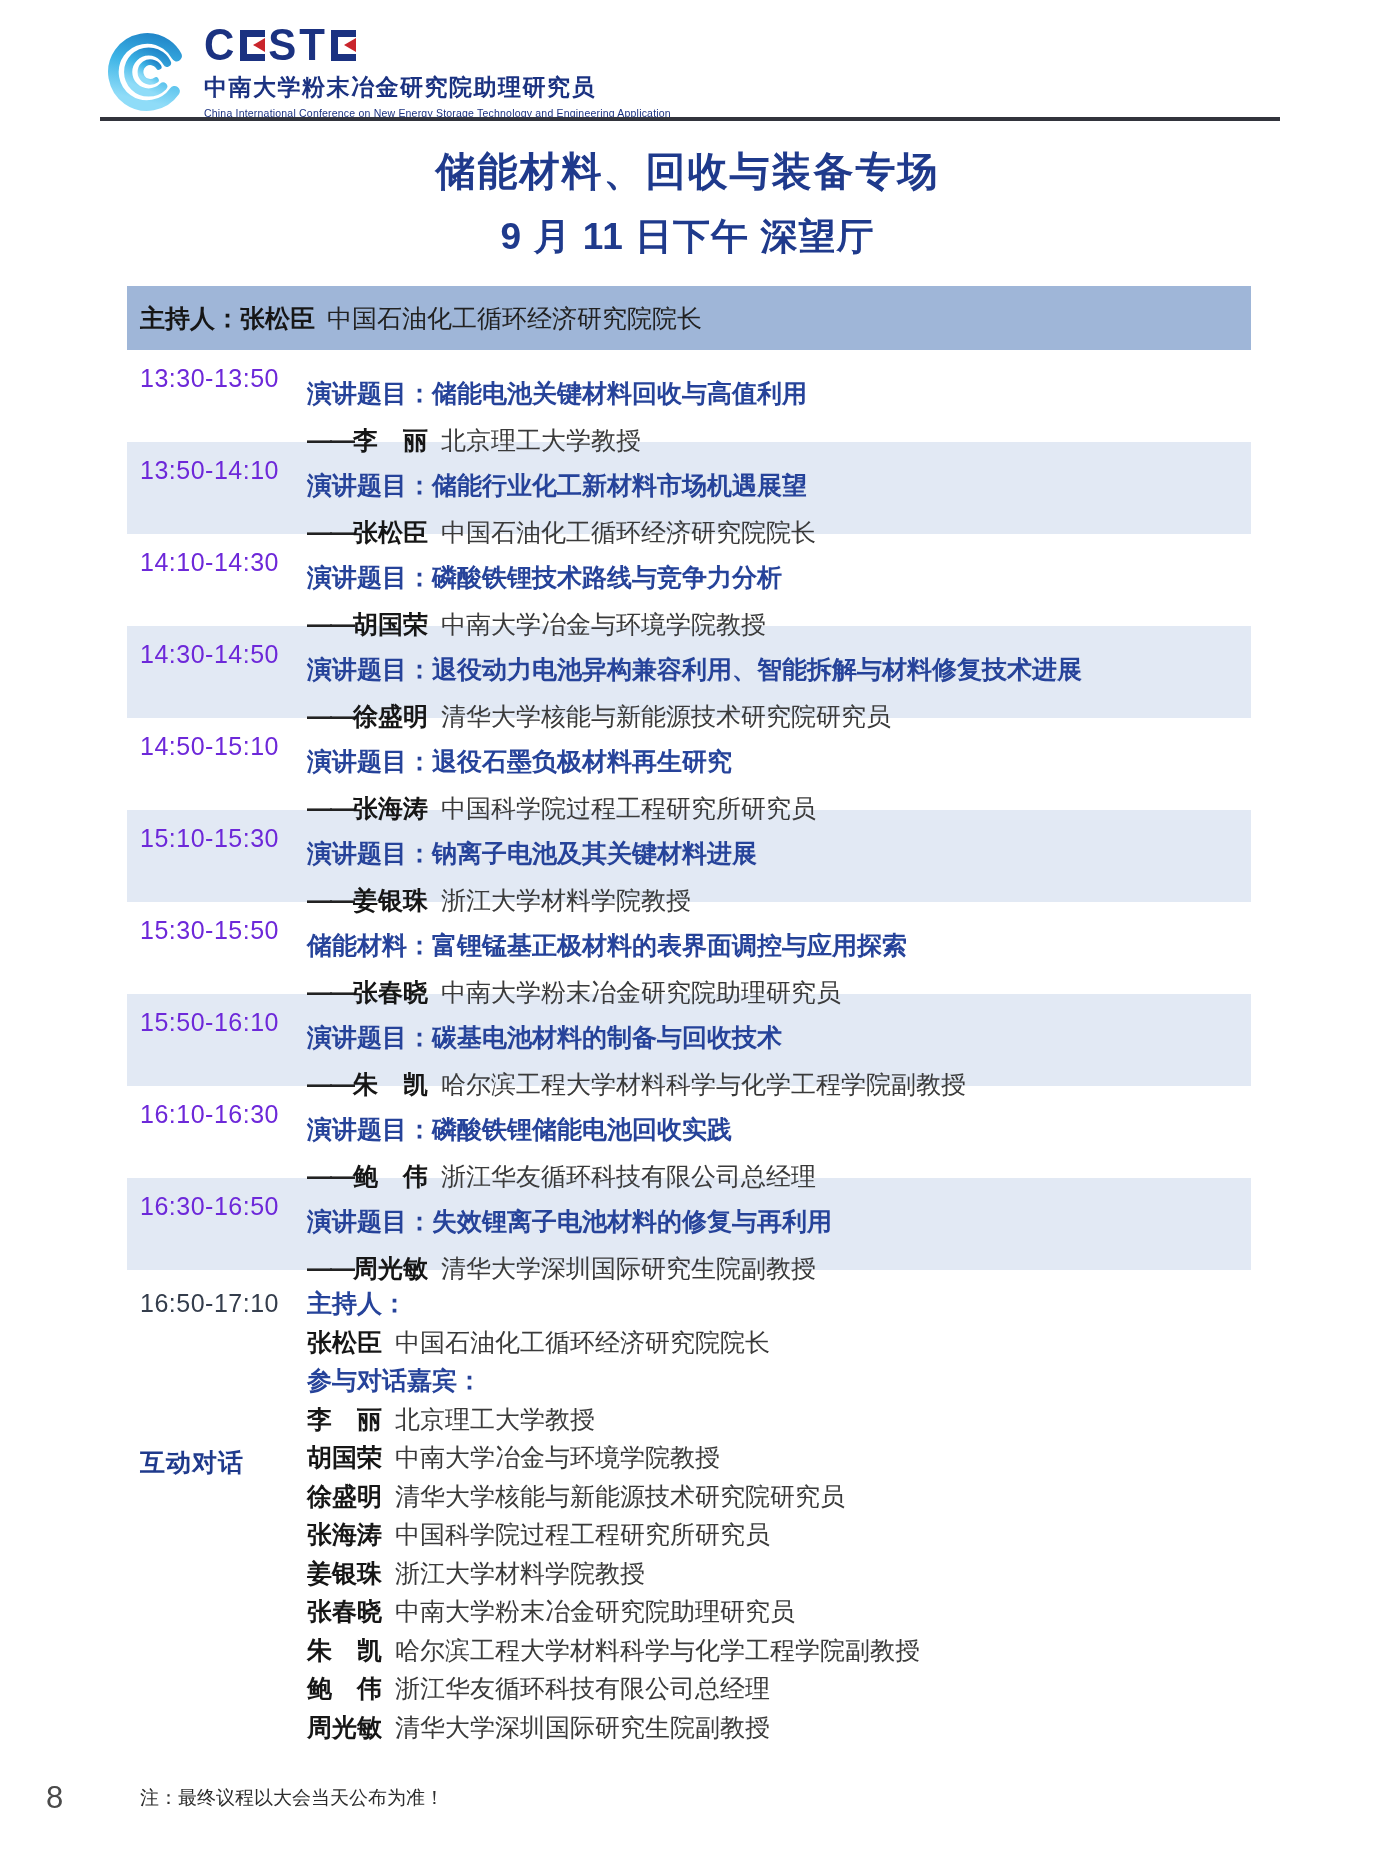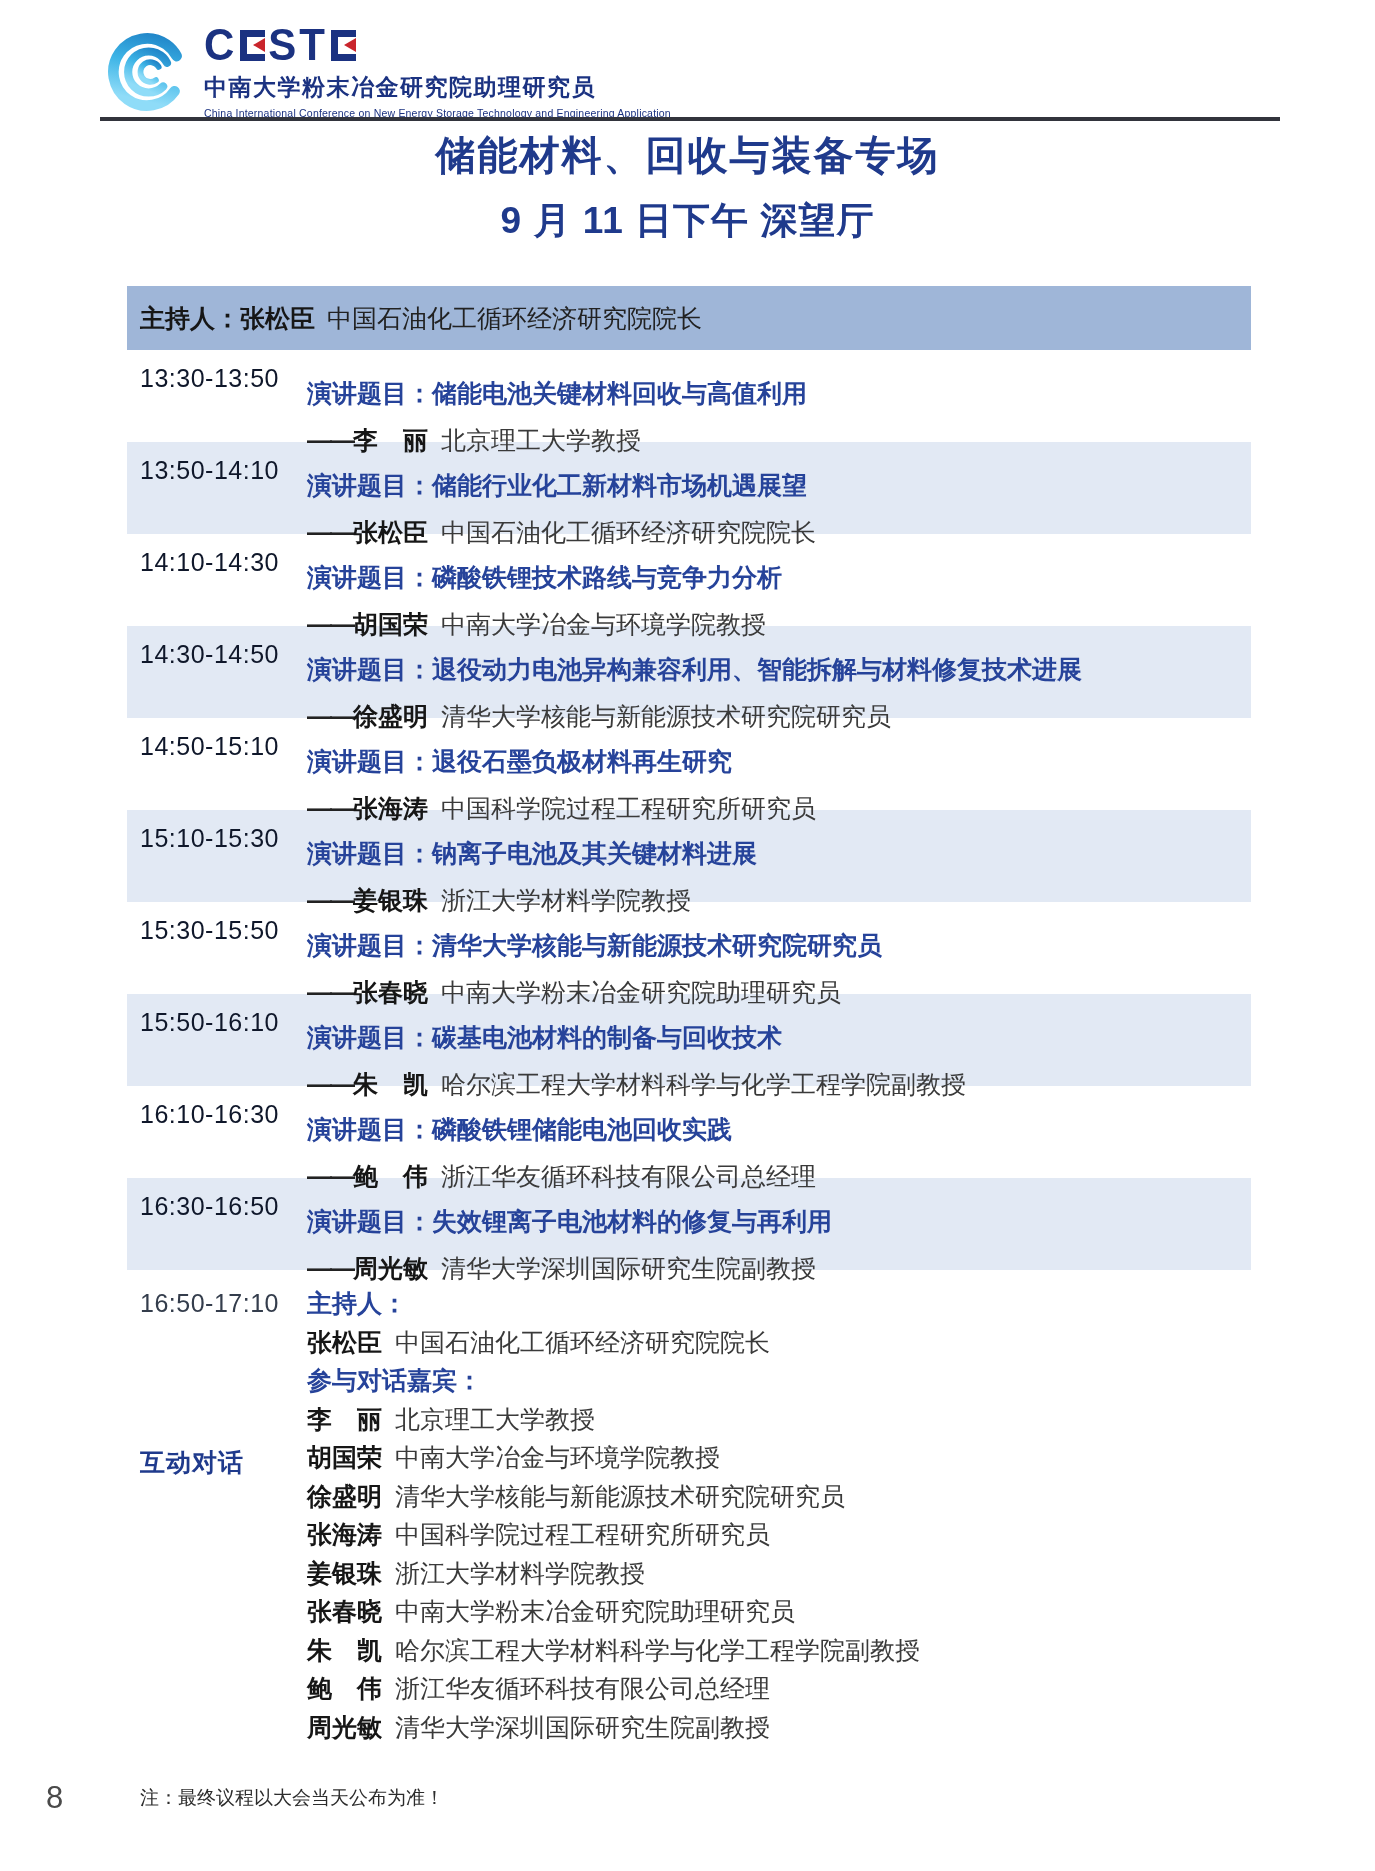--- a/index.html
+++ b/index.html
@@ -14,31 +14,31 @@
   .wordmark{display:flex;align-items:center;line-height:1;font-weight:bold;color:#1b3281;font-size:42px;letter-spacing:3px;}
   .wordmark .ltr{display:inline-block;transform:scaleY(1.05);}
   .glyph-e{display:inline-block;position:relative;width:25px;height:31px;margin:0 3px;
     border-top:7px solid #1b3281;border-bottom:7px solid #1b3281;border-left:7px solid #1b3281;box-sizing:border-box;}
   .glyph-e::after{content:"";position:absolute;right:0;top:50%;transform:translateY(-50%);
     width:0;height:0;border-top:7px solid transparent;border-bottom:7px solid transparent;border-right:12px solid #c9252c;}
   .brand-cn{font-size:23px;font-weight:bold;color:#1b3281;letter-spacing:1.5px;margin-top:6px;}
   .brand-en{font-size:10.5px;color:#1b3281;margin-top:4px;letter-spacing:.2px;}
   .top-rule{position:absolute;left:100px;top:117px;width:1180px;height:4px;background:#32343c;}
   
-  .page-title{position:absolute;left:0;top:128px;width:100%;text-align:center;color:#1f3a8c;font-weight:bold;}
+  .page-title{position:absolute;left:0;top:144px;width:100%;text-align:center;color:#1f3a8c;font-weight:bold;}
   .pt-line1{font-size:40px;letter-spacing:2px;}
   .pt-line2{font-size:37px;margin-top:13px;letter-spacing:1px;}
   
   .agenda{position:absolute;left:127px;top:286px;width:1124px;font-size:25px;}
   .moderator-band{background:#9fb6d8;height:64px;display:flex;align-items:center;padding-left:13px;box-sizing:border-box;}
   .m-strong{font-weight:bold;color:#161616;}
   .m-affil{color:#222222;margin-left:12px;}
   .talk-row{display:grid;grid-template-columns:180px 1fr;height:92px;box-sizing:border-box;}
   .rows .talk-row:nth-child(even){background:#e2e9f4;}
-  .cell-time{padding:14px 0 0 13px;color:#0f172a;letter-spacing:.5px;}
+  .cell-time{padding:14px 0 0 13px;color:#6d28d9;letter-spacing:.5px;}
   .cell-body{padding-top:28px;}
   .t-title{font-weight:bold;color:#26439a;line-height:30px;}
   .t-speaker{margin-top:17px;line-height:30px;}
   .dash{font-weight:bold;color:#222222;letter-spacing:-2px;}
   .s-name{font-weight:bold;color:#161616;}
   .s-affil{color:#3a3a3a;margin-left:13px;}
   
   .dialogue{display:grid;grid-template-columns:180px 1fr;padding-top:14px;}
   .d-left{position:relative;padding-left:13px;box-sizing:border-box;}
   .d-time{color:#343d4c;letter-spacing:.5px;line-height:38px;}
@@ -140,21 +140,21 @@
         <div class="cell-time">15:10-15:30</div>
         <div class="cell-body">
           <div class="t-title">演讲题目：钠离子电池及其关键材料进展</div>
           <div class="t-speaker"><span class="dash">——</span><span class="s-name">姜银珠</span><span class="s-affil">浙江大学材料学院教授</span></div>
         </div>
       </div>
 
       <div class="talk-row">
         <div class="cell-time">15:30-15:50</div>
         <div class="cell-body">
-          <div class="t-title">演讲题目：清华大学核能与新能源技术研究院研究员</div>
+          <div class="t-title">储能材料：富锂锰基正极材料的表界面调控与应用探索</div>
           <div class="t-speaker"><span class="dash">——</span><span class="s-name">张春晓</span><span class="s-affil">中南大学粉末冶金研究院助理研究员</span></div>
         </div>
       </div>
 
       <div class="talk-row">
         <div class="cell-time">15:50-16:10</div>
         <div class="cell-body">
           <div class="t-title">演讲题目：碳基电池材料的制备与回收技术</div>
           <div class="t-speaker"><span class="dash">——</span><span class="s-name">朱　凯</span><span class="s-affil">哈尔滨工程大学材料科学与化学工程学院副教授</span></div>
         </div>

